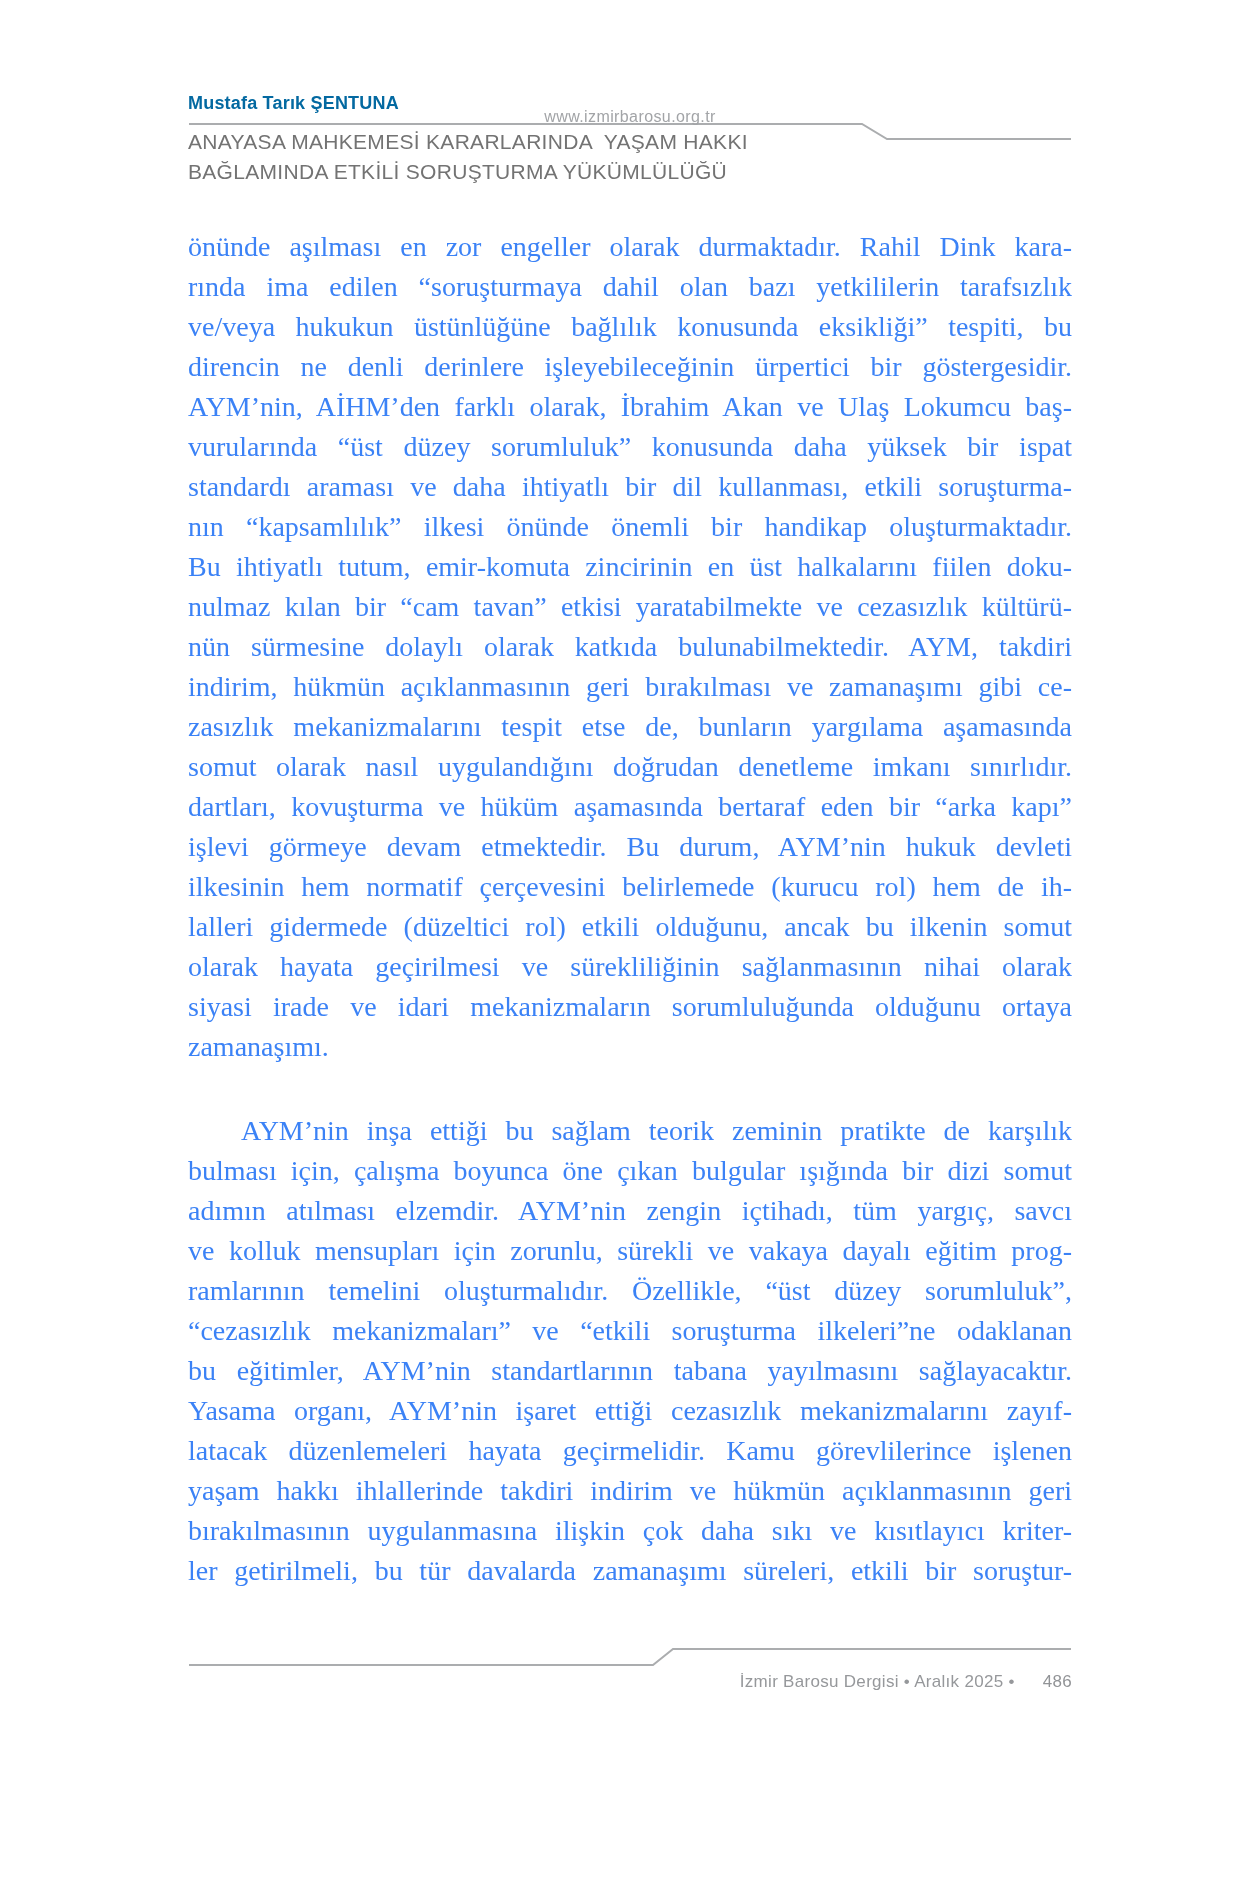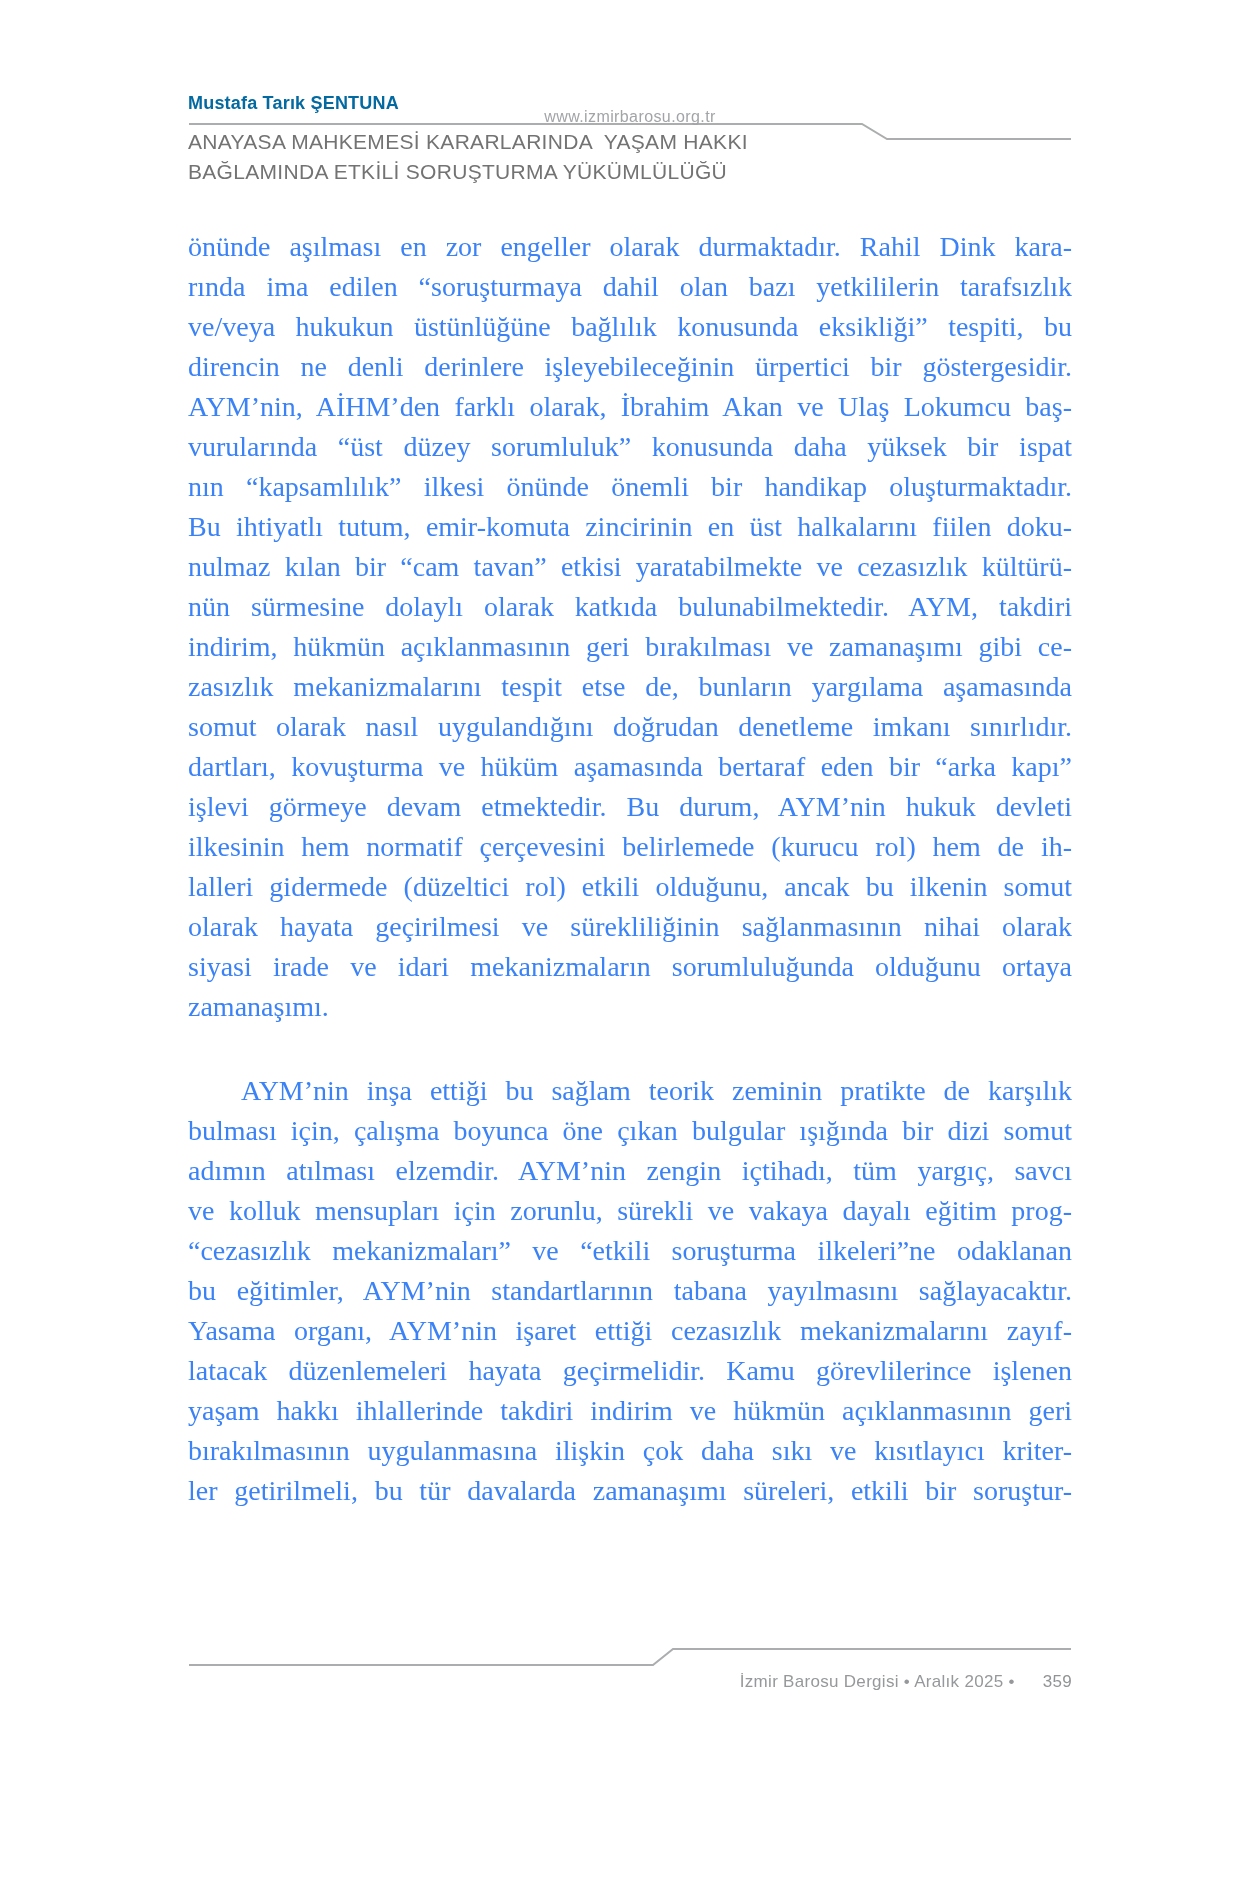--- a/index.html
+++ b/index.html
@@ -130,51 +130,53 @@
   </div>
 
   <div class="body-text">
       <div class="para">
         <div class="bline">önünde aşılması en zor engeller olarak durmaktadır. Rahil Dink kara-</div>
         <div class="bline">rında ima edilen “soruşturmaya dahil olan bazı yetkililerin tarafsızlık</div>
         <div class="bline">ve/veya hukukun üstünlüğüne bağlılık konusunda eksikliği” tespiti, bu</div>
         <div class="bline">direncin ne denli derinlere işleyebileceğinin ürpertici bir göstergesidir.</div>
         <div class="bline">AYM’nin, AİHM’den farklı olarak, İbrahim Akan ve Ulaş Lokumcu baş-</div>
         <div class="bline">vurularında “üst düzey sorumluluk” konusunda daha yüksek bir ispat</div>
+        <div class="bline">standardı araması ve daha ihtiyatlı bir dil kullanması, etkili soruşturma-</div>
         <div class="bline">nın “kapsamlılık” ilkesi önünde önemli bir handikap oluşturmaktadır.</div>
         <div class="bline">Bu ihtiyatlı tutum, emir-komuta zincirinin en üst halkalarını fiilen doku-</div>
         <div class="bline">nulmaz kılan bir “cam tavan” etkisi yaratabilmekte ve cezasızlık kültürü-</div>
         <div class="bline">nün sürmesine dolaylı olarak katkıda bulunabilmektedir. AYM, takdiri</div>
         <div class="bline">indirim, hükmün açıklanmasının geri bırakılması ve zamanaşımı gibi ce-</div>
         <div class="bline">zasızlık mekanizmalarını tespit etse de, bunların yargılama aşamasında</div>
         <div class="bline">somut olarak nasıl uygulandığını doğrudan denetleme imkanı sınırlıdır.</div>
         <div class="bline">dartları, kovuşturma ve hüküm aşamasında bertaraf eden bir “arka kapı”</div>
         <div class="bline">işlevi görmeye devam etmektedir. Bu durum, AYM’nin hukuk devleti</div>
         <div class="bline">ilkesinin hem normatif çerçevesini belirlemede (kurucu rol) hem de ih-</div>
         <div class="bline">lalleri gidermede (düzeltici rol) etkili olduğunu, ancak bu ilkenin somut</div>
         <div class="bline">olarak hayata geçirilmesi ve sürekliliğinin sağlanmasının nihai olarak</div>
         <div class="bline">siyasi irade ve idari mekanizmaların sorumluluğunda olduğunu ortaya</div>
         <div class="bline flush">zamanaşımı.</div>
       </div>
       <div class="para indented">
         <div class="bline">AYM’nin inşa ettiği bu sağlam teorik zeminin pratikte de karşılık</div>
         <div class="bline">bulması için, çalışma boyunca öne çıkan bulgular ışığında bir dizi somut</div>
         <div class="bline">adımın atılması elzemdir. AYM’nin zengin içtihadı, tüm yargıç, savcı</div>
         <div class="bline">ve kolluk mensupları için zorunlu, sürekli ve vakaya dayalı eğitim prog-</div>
+        <div class="bline">ramlarının temelini oluşturmalıdır. Özellikle, “üst düzey sorumluluk”,</div>
         <div class="bline">“cezasızlık mekanizmaları” ve “etkili soruşturma ilkeleri”ne odaklanan</div>
         <div class="bline">bu eğitimler, AYM’nin standartlarının tabana yayılmasını sağlayacaktır.</div>
         <div class="bline">Yasama organı, AYM’nin işaret ettiği cezasızlık mekanizmalarını zayıf-</div>
         <div class="bline">latacak düzenlemeleri hayata geçirmelidir. Kamu görevlilerince işlenen</div>
         <div class="bline">yaşam hakkı ihlallerinde takdiri indirim ve hükmün açıklanmasının geri</div>
         <div class="bline">bırakılmasının uygulanmasına ilişkin çok daha sıkı ve kısıtlayıcı kriter-</div>
         <div class="bline">ler getirilmeli, bu tür davalarda zamanaşımı süreleri, etkili bir soruştur-</div>
       </div>
     </div>
 
   <svg class="footer-ribbon" viewBox="0 0 884 22" preserveAspectRatio="none" aria-hidden="true">
     <polyline class="ribbon-line" points="1,19 465,19 485,3 883,3"></polyline>
   </svg>
 
   <div class="footer-text">
-    <span>İzmir Barosu Dergisi • Aralık 2025 •</span><span class="page-number">359</span>
+    <span>İzmir Barosu Dergisi • Aralık 2025 •</span><span class="page-number">486</span>
   </div>
 
 </div>
 
 </body></html>

